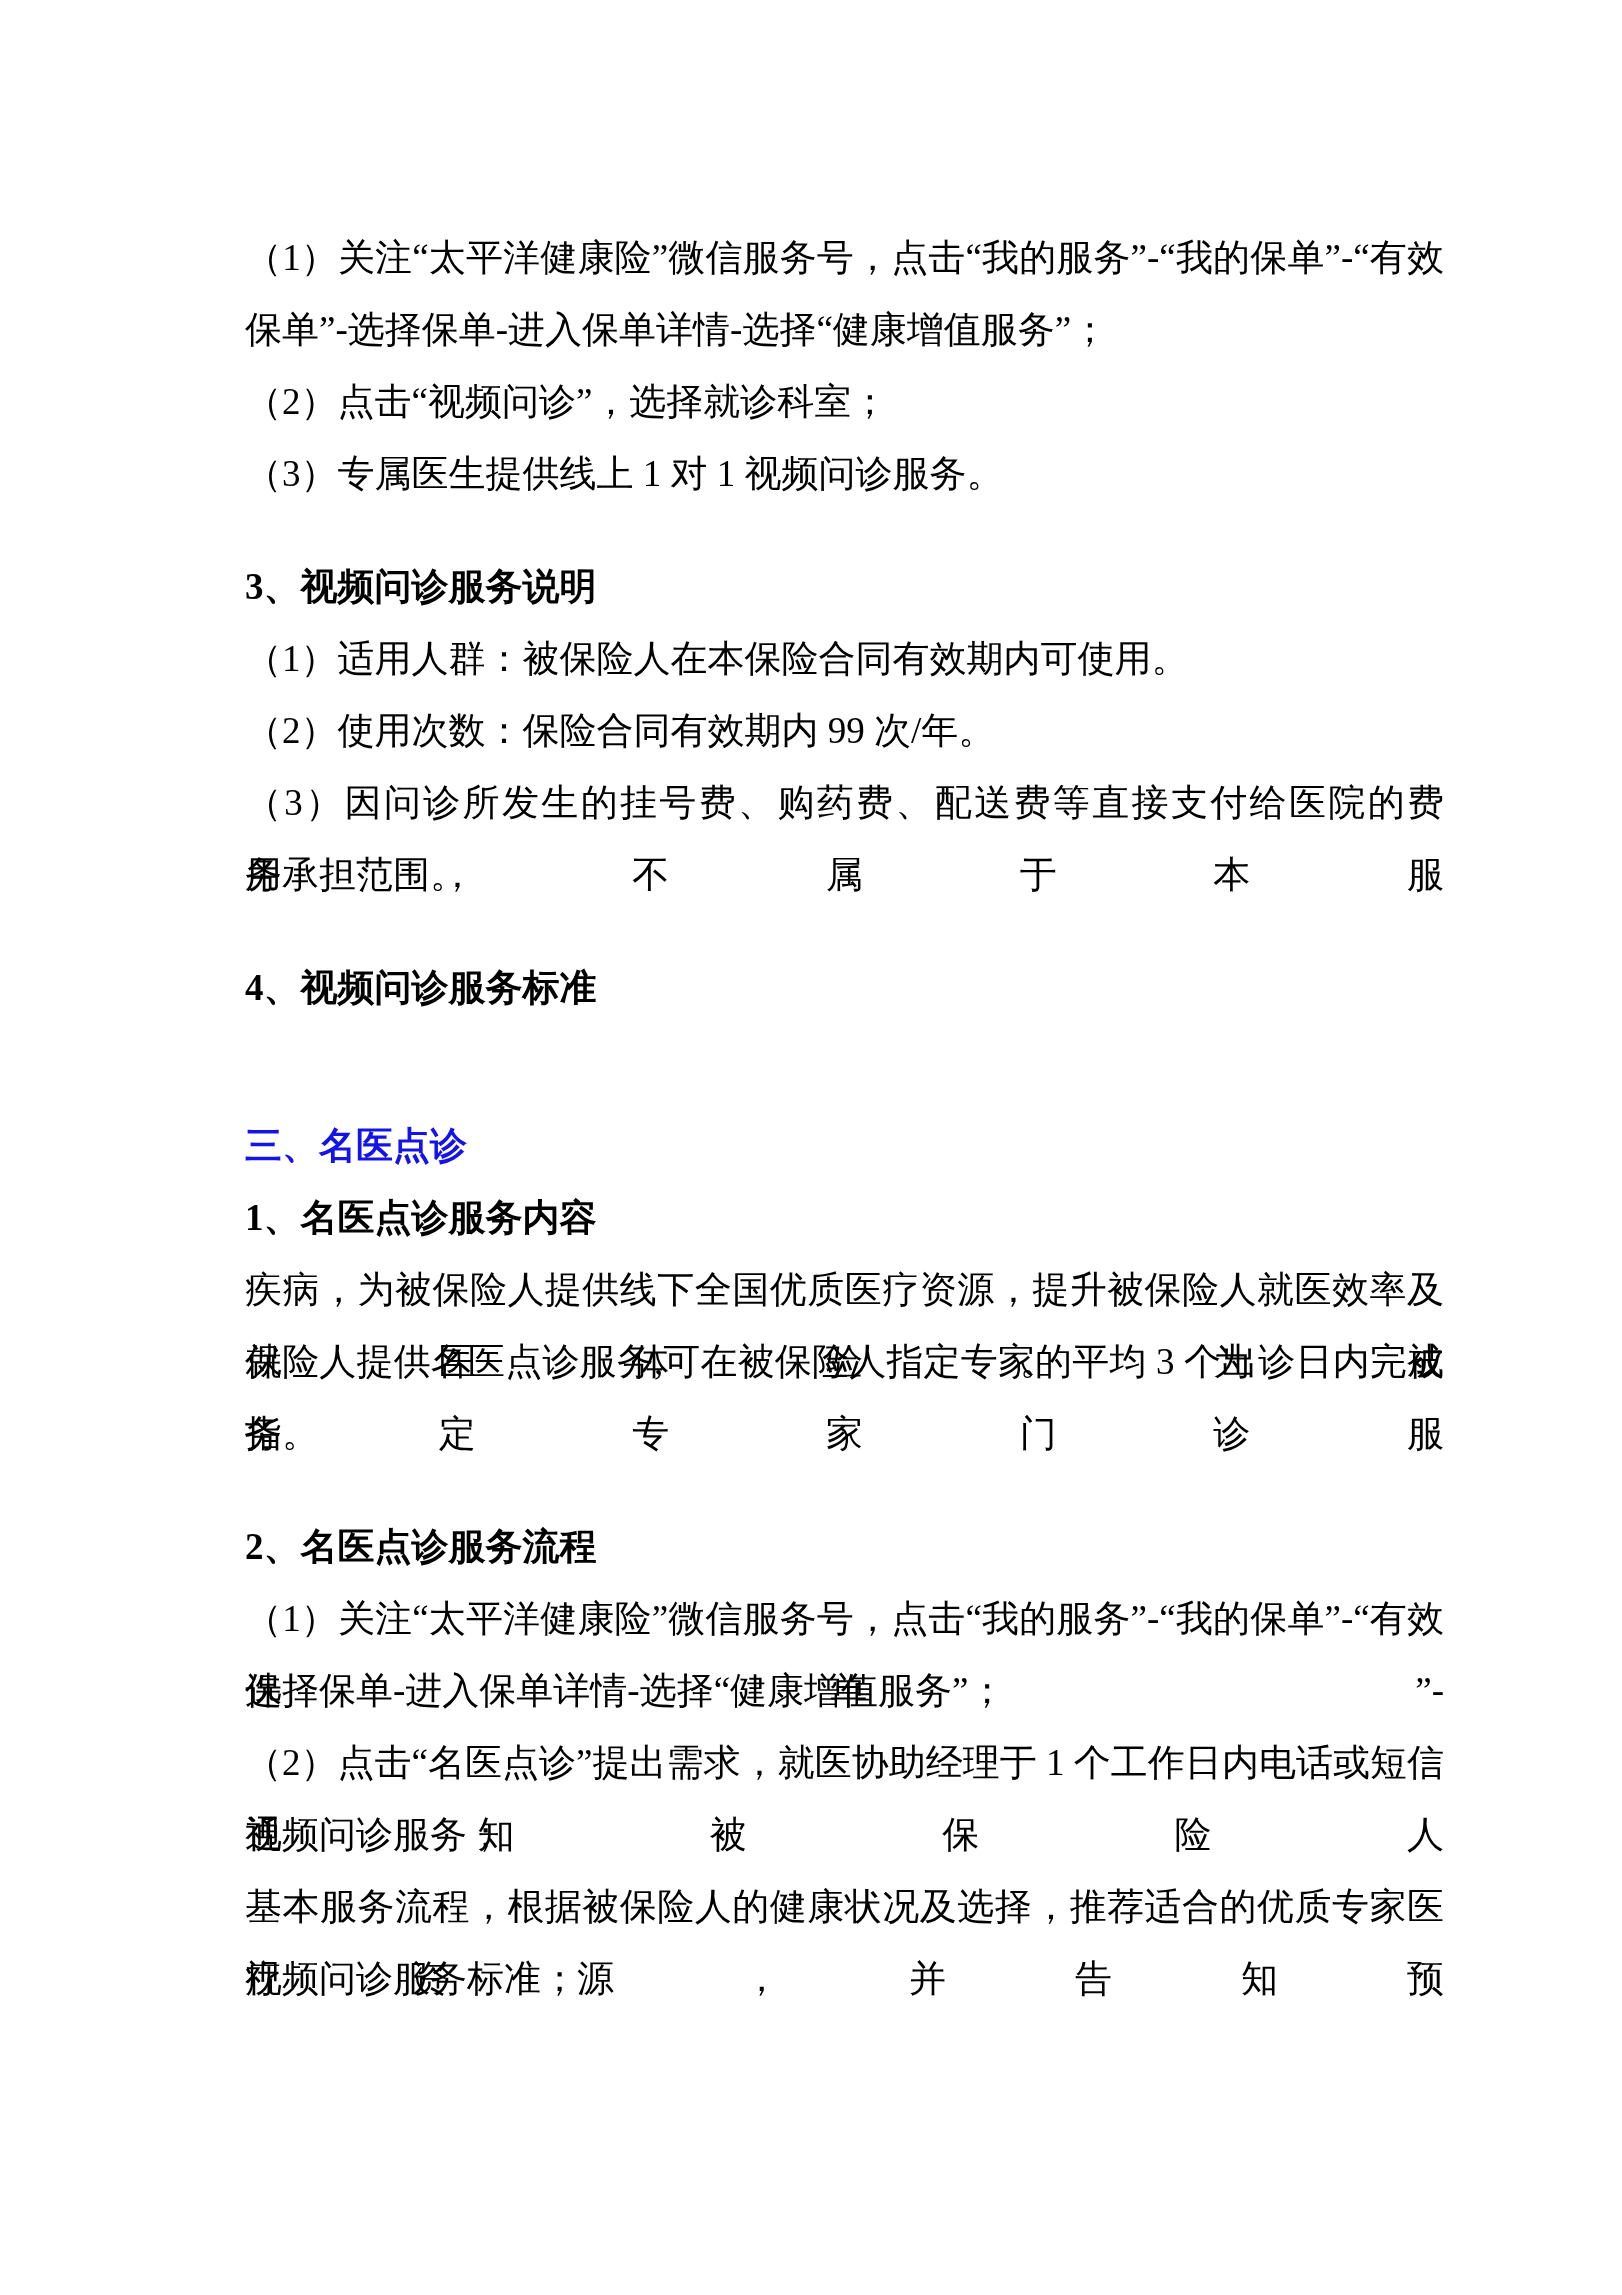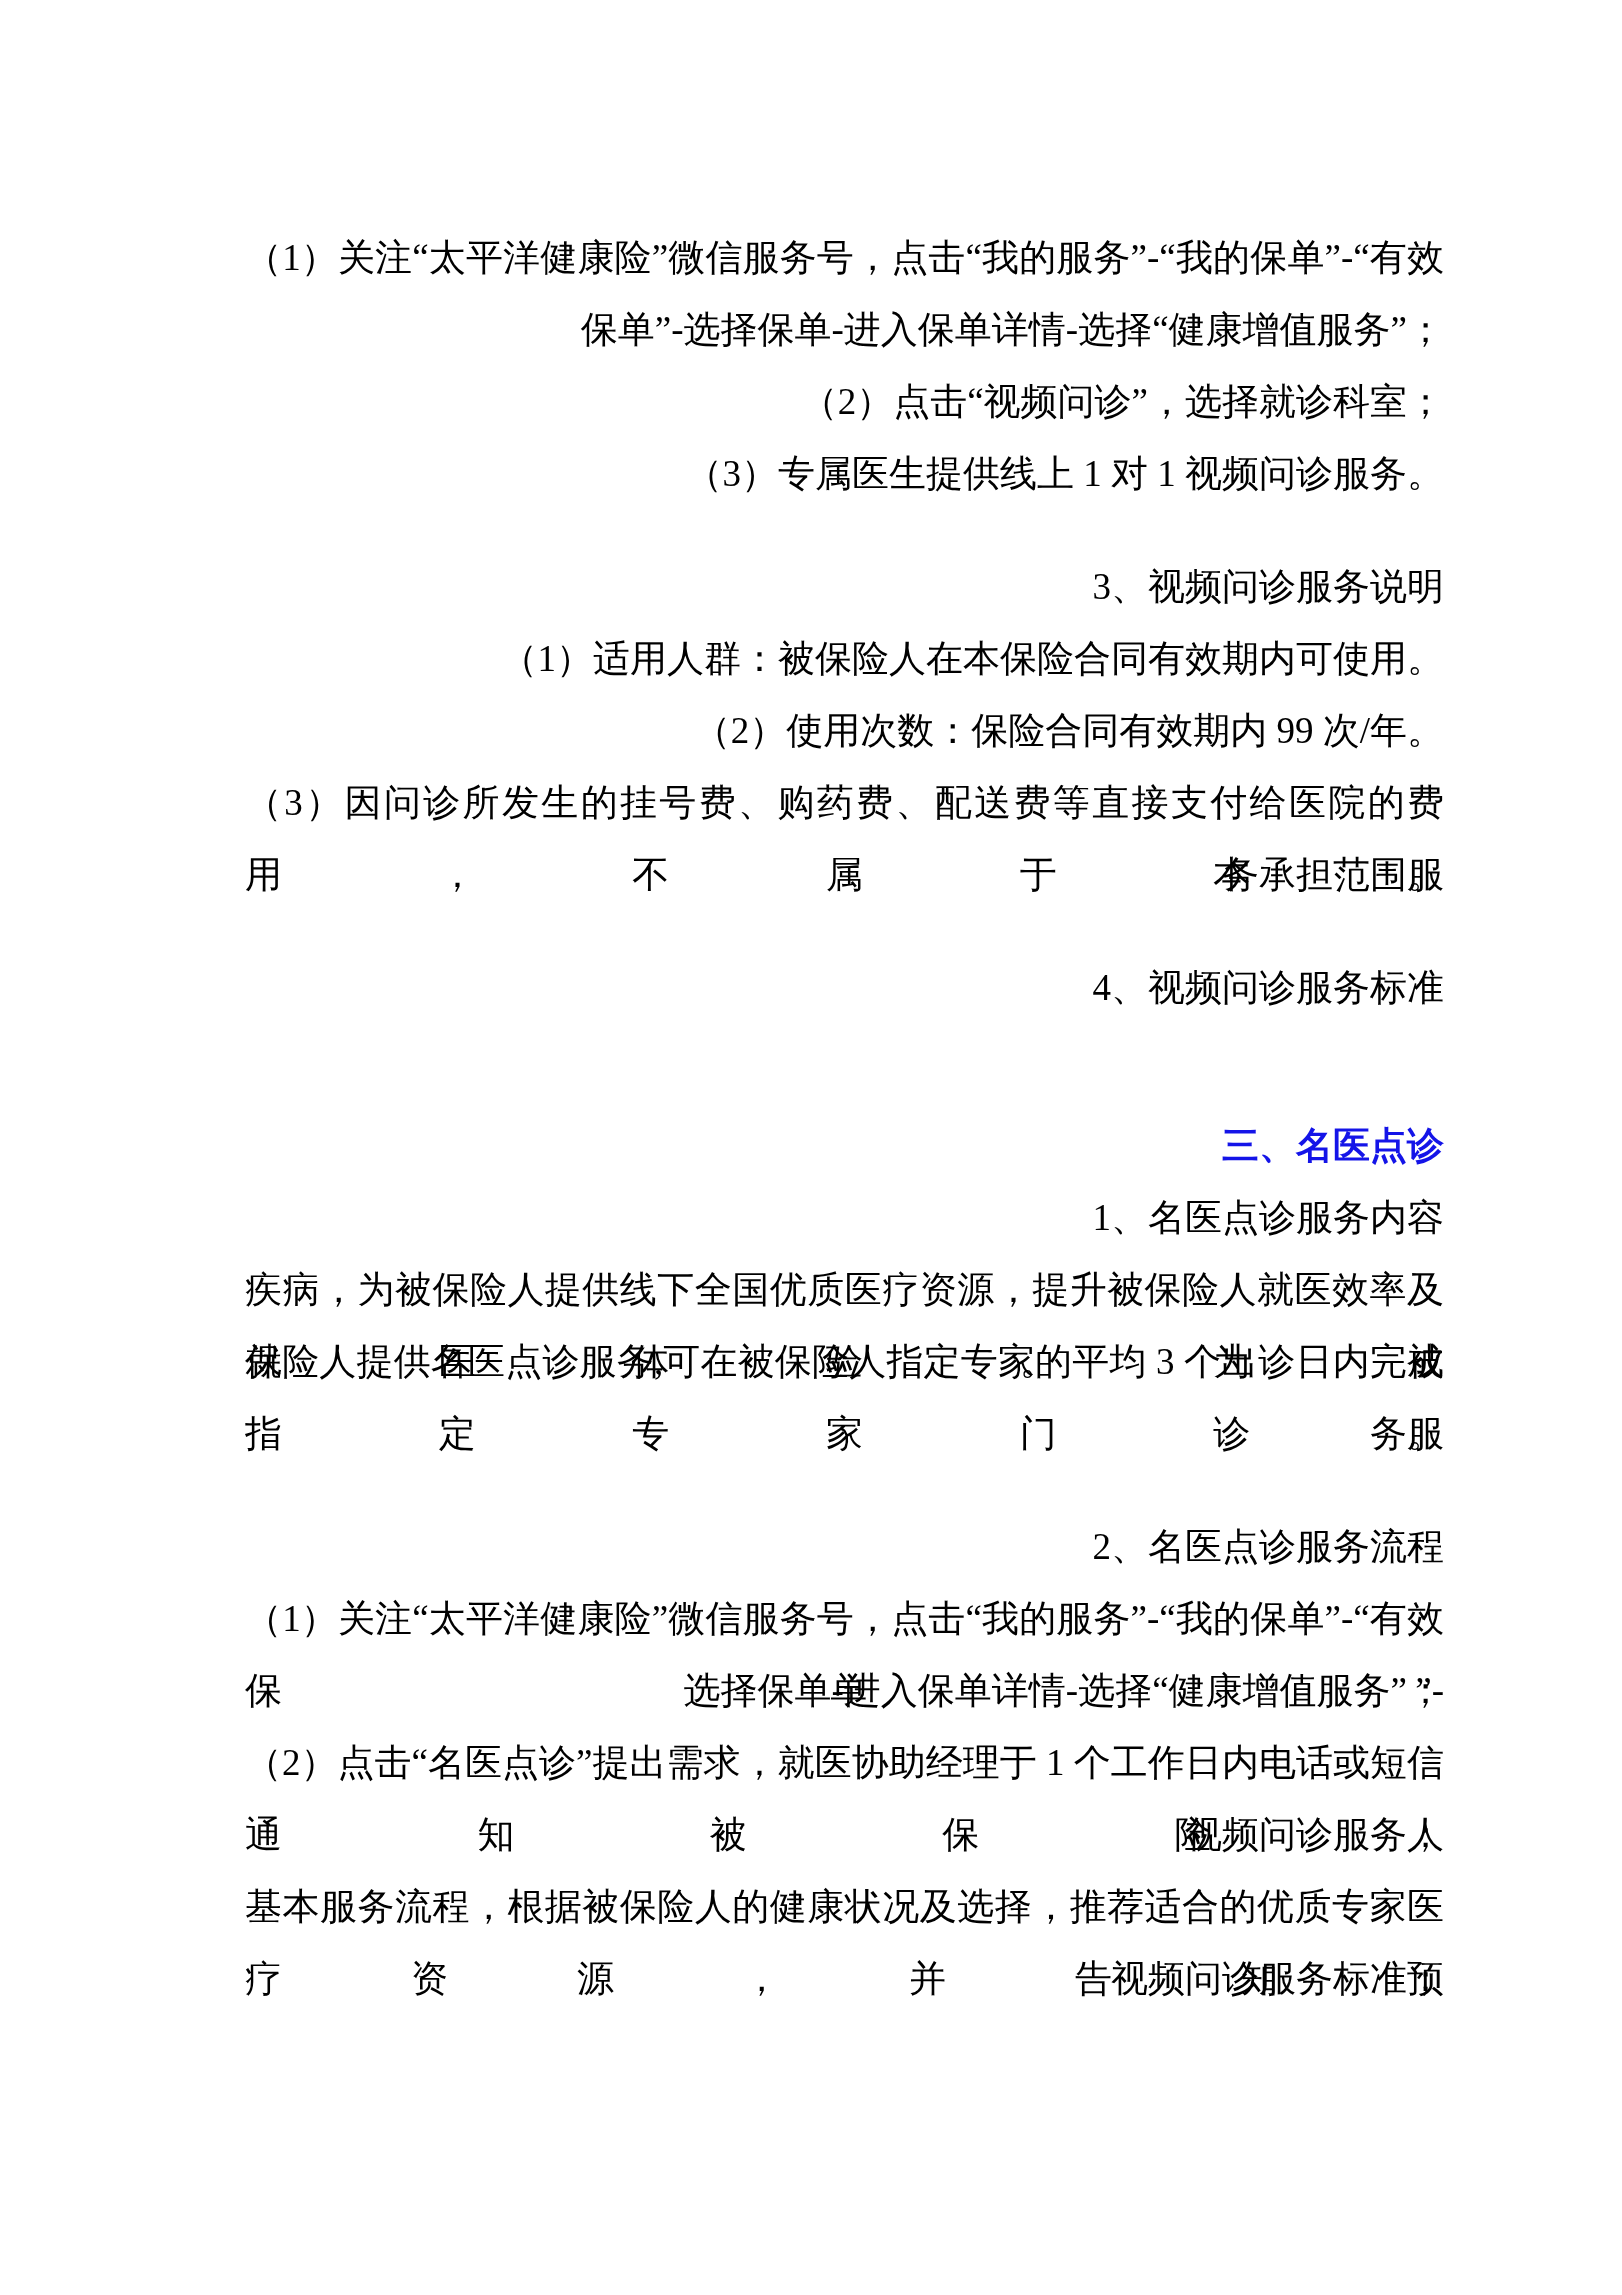--- a/index.html
+++ b/index.html
@@ -22,31 +22,31 @@
     top: 222px;
     left: 245px;
     right: 196px;
   }
   .line {
     font-size: 37px;
     line-height: 72px;
     height: 72px;
     white-space: nowrap;
     overflow: visible;
-    text-align: right;
+    text-align: left;
     font-weight: normal;
   }
   .line.just {
     white-space: normal;
     text-align: justify;
     text-align-last: justify;
     text-justify: inter-ideograph;
   }
   .line.heading {
-    font-weight: normal;
+    font-weight: bold;
   }
   .line.heading-blue {
     font-weight: bold;
     color: var(--accent-blue, #1414e8);
   }
   .gap-section { margin-top: 41px; }
   .gap-large   { margin-top: 86px; }
 </style>
 </head>
 <body>

